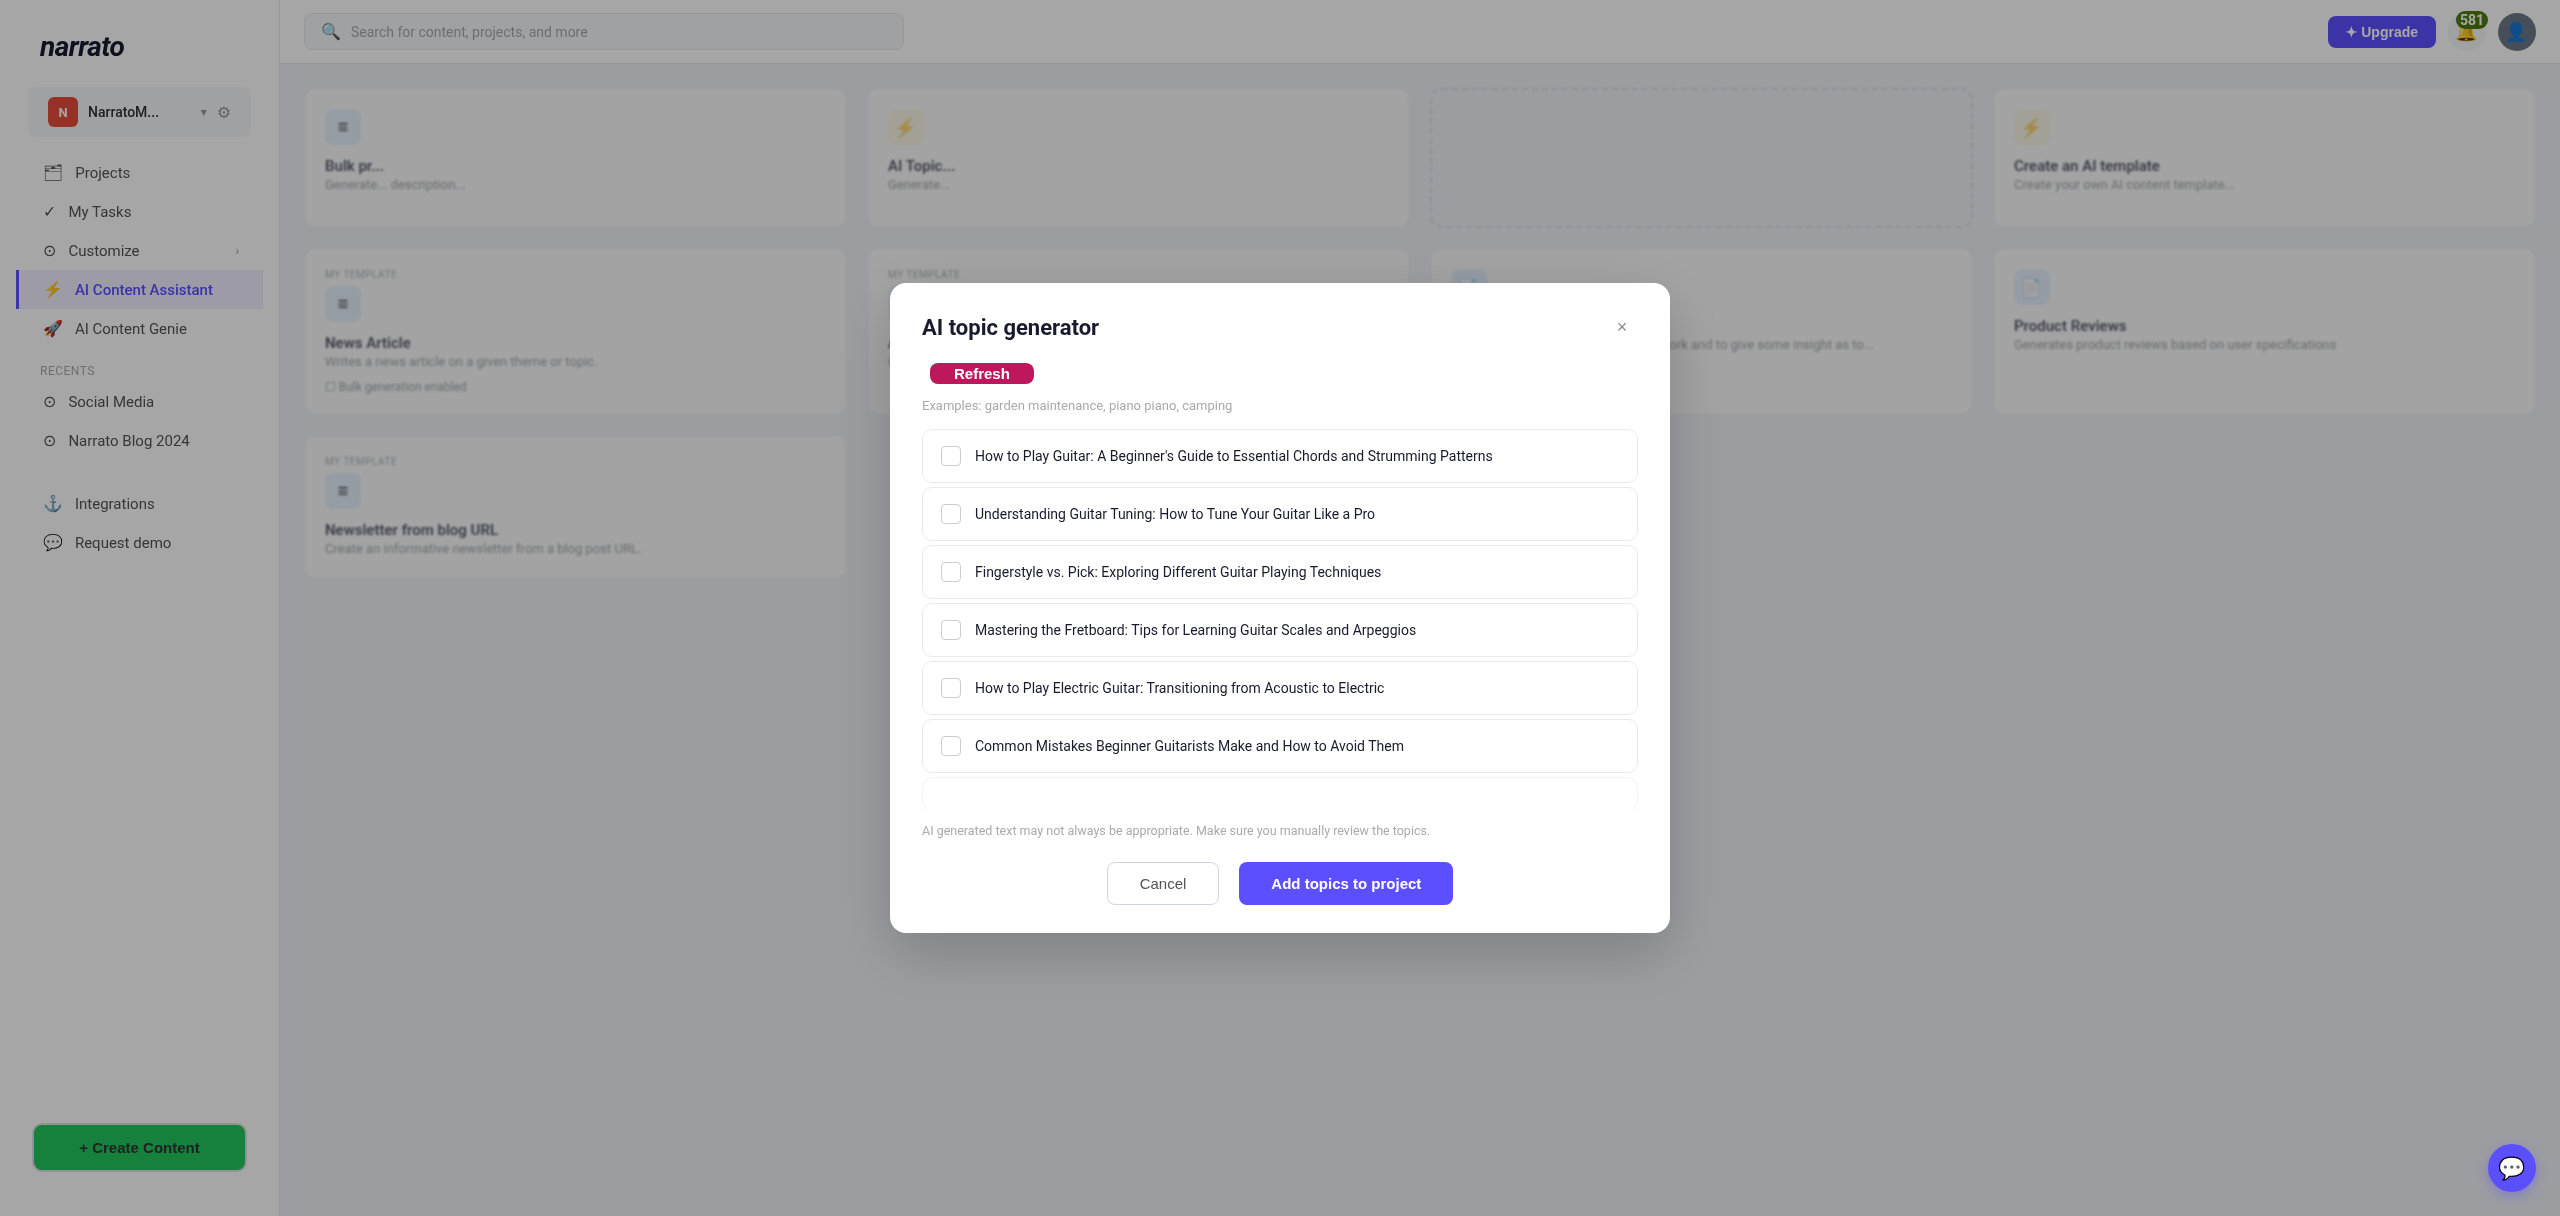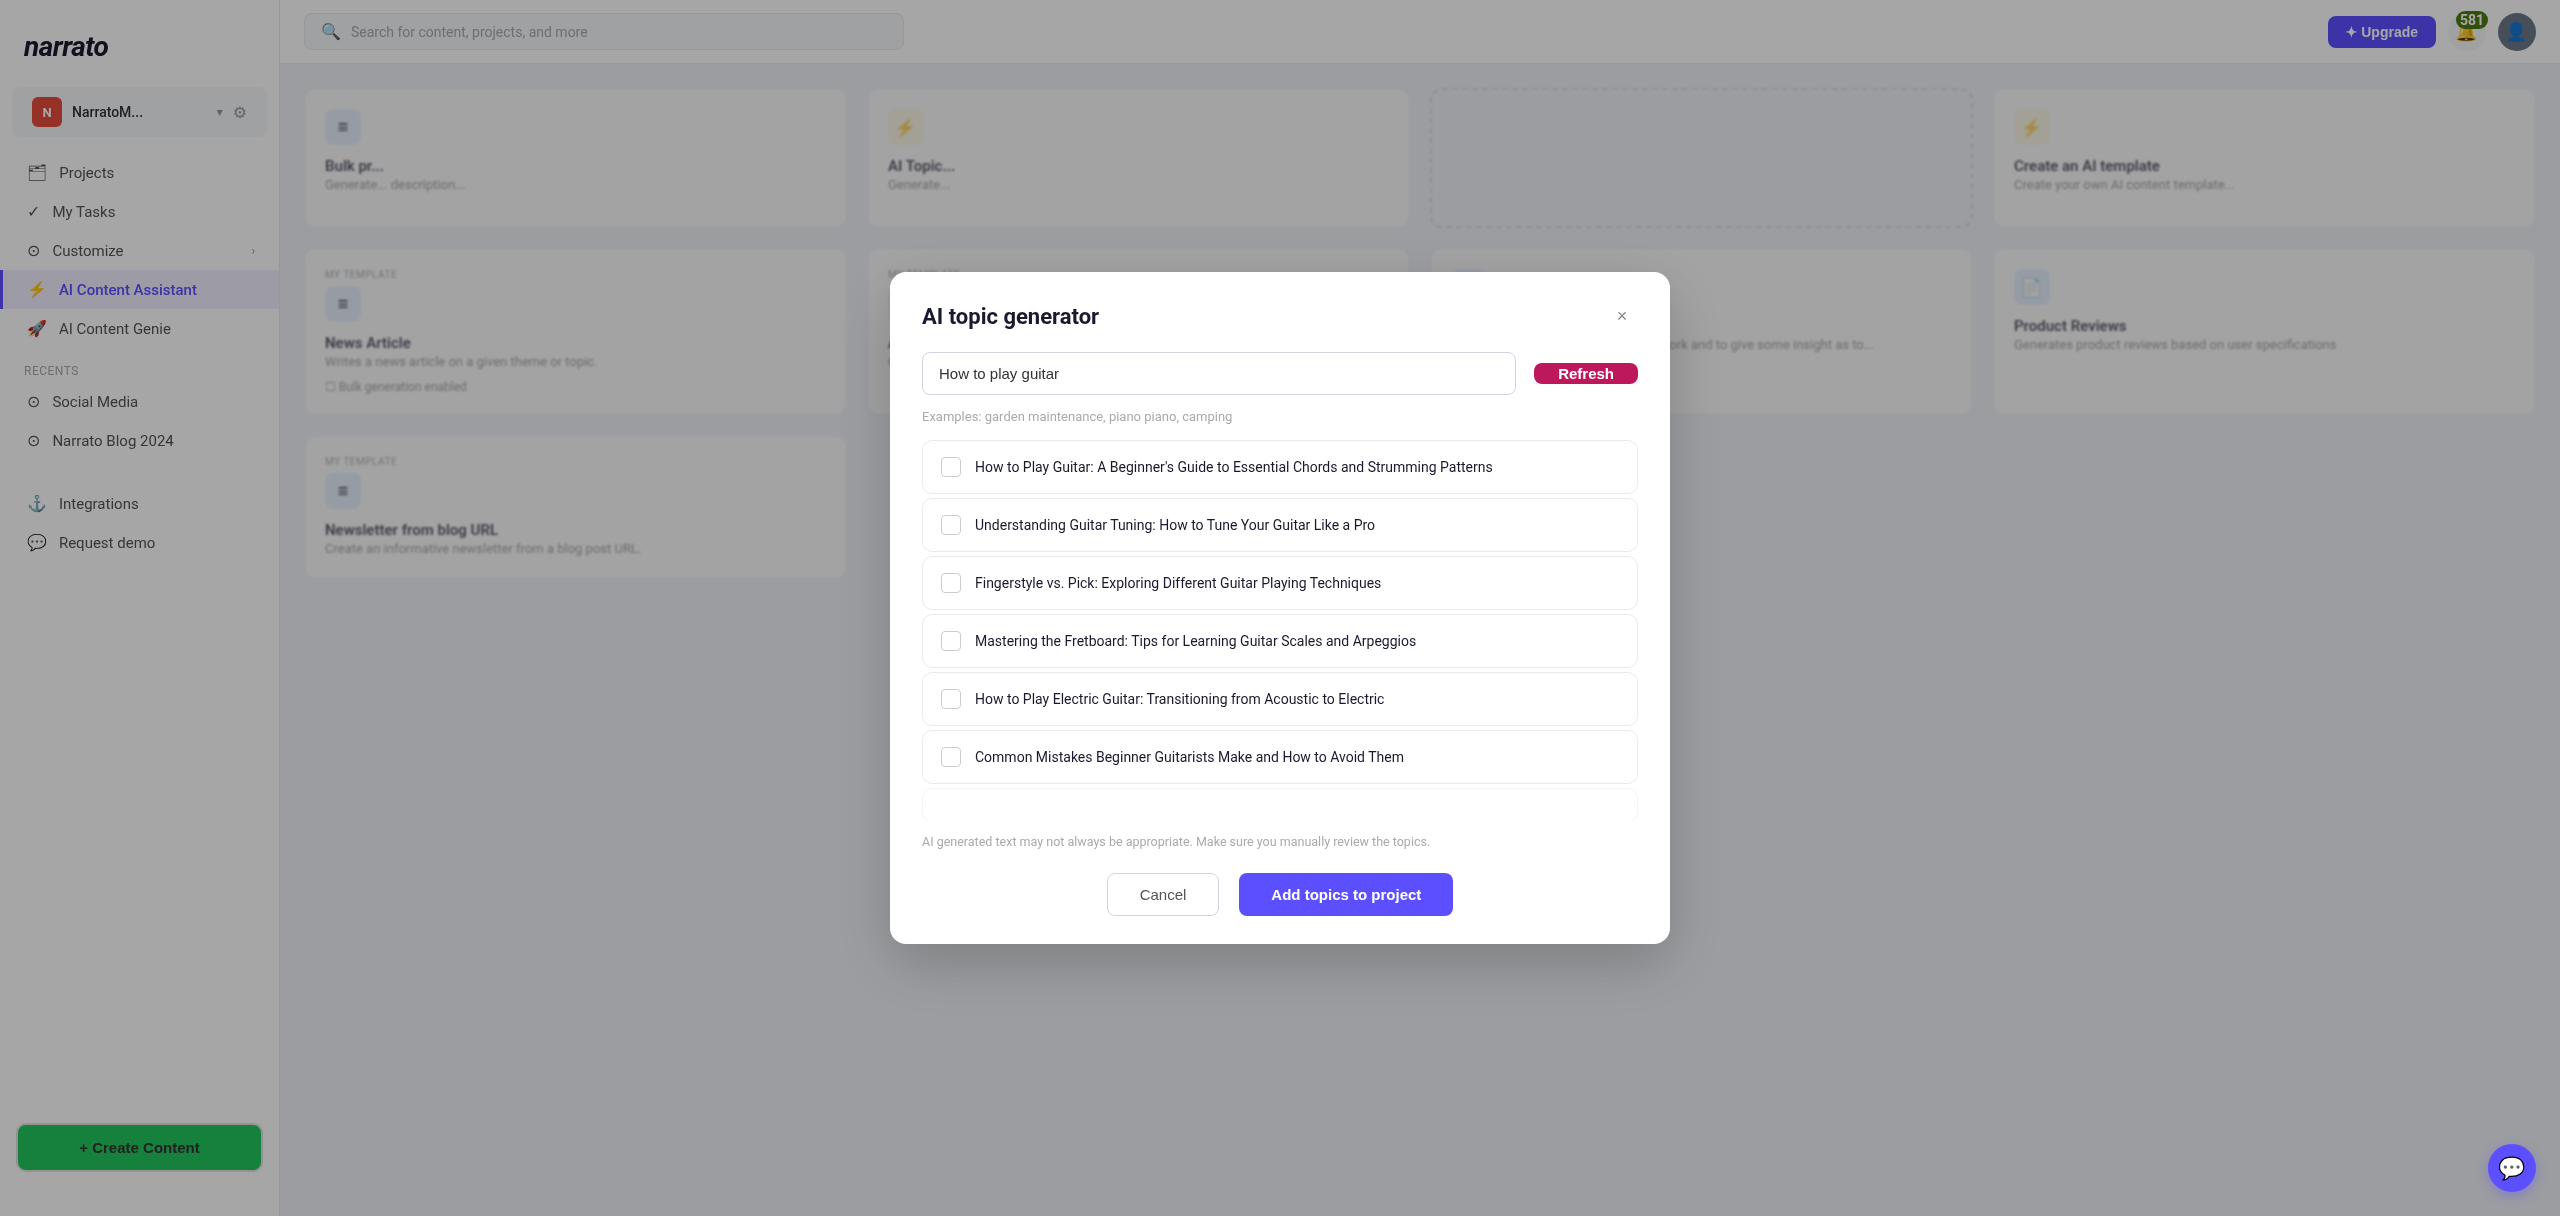--- a/index.html
+++ b/index.html
@@ -15,21 +15,21 @@
     
     .sidebar {
       position: fixed;
       left: 0; top: 0;
       width: 280px;
       height: 100%;
       background: #fff;
       border-right: 1px solid #e8eaf0;
       display: flex;
       flex-direction: column;
-      padding: 20px 0;
+      padding: 20px 16px;
       z-index: 10;
     }
     .sidebar-logo {
       padding: 10px 24px 24px;
     }
     .logo-text {
       font-size: 28px;
       font-weight: 700;
       color: #1a1a2e;
       font-style: italic;
@@ -588,21 +588,20 @@
 <div class="overlay">
 
   <div class="modal">
     <div class="modal-header">
       <span class="modal-title">AI topic generator</span>
       <button class="modal-close">×</button>
     </div>
 
     <div class="modal-body">
       <div class="search-row">
-        <input class="topic-input" type="text" value="How to play guitar" style="">
         <button class="refresh-btn">Refresh</button>
       </div>
 
       <div class="examples-text">Examples: garden maintenance, piano piano, camping</div>
 
       <div class="topics-list">
 
         <div class="topic-item">
           <div class="topic-checkbox"></div>
           <span class="topic-text">How to Play Guitar: A Beginner's Guide to Essential Chords and Strumming Patterns</span>

